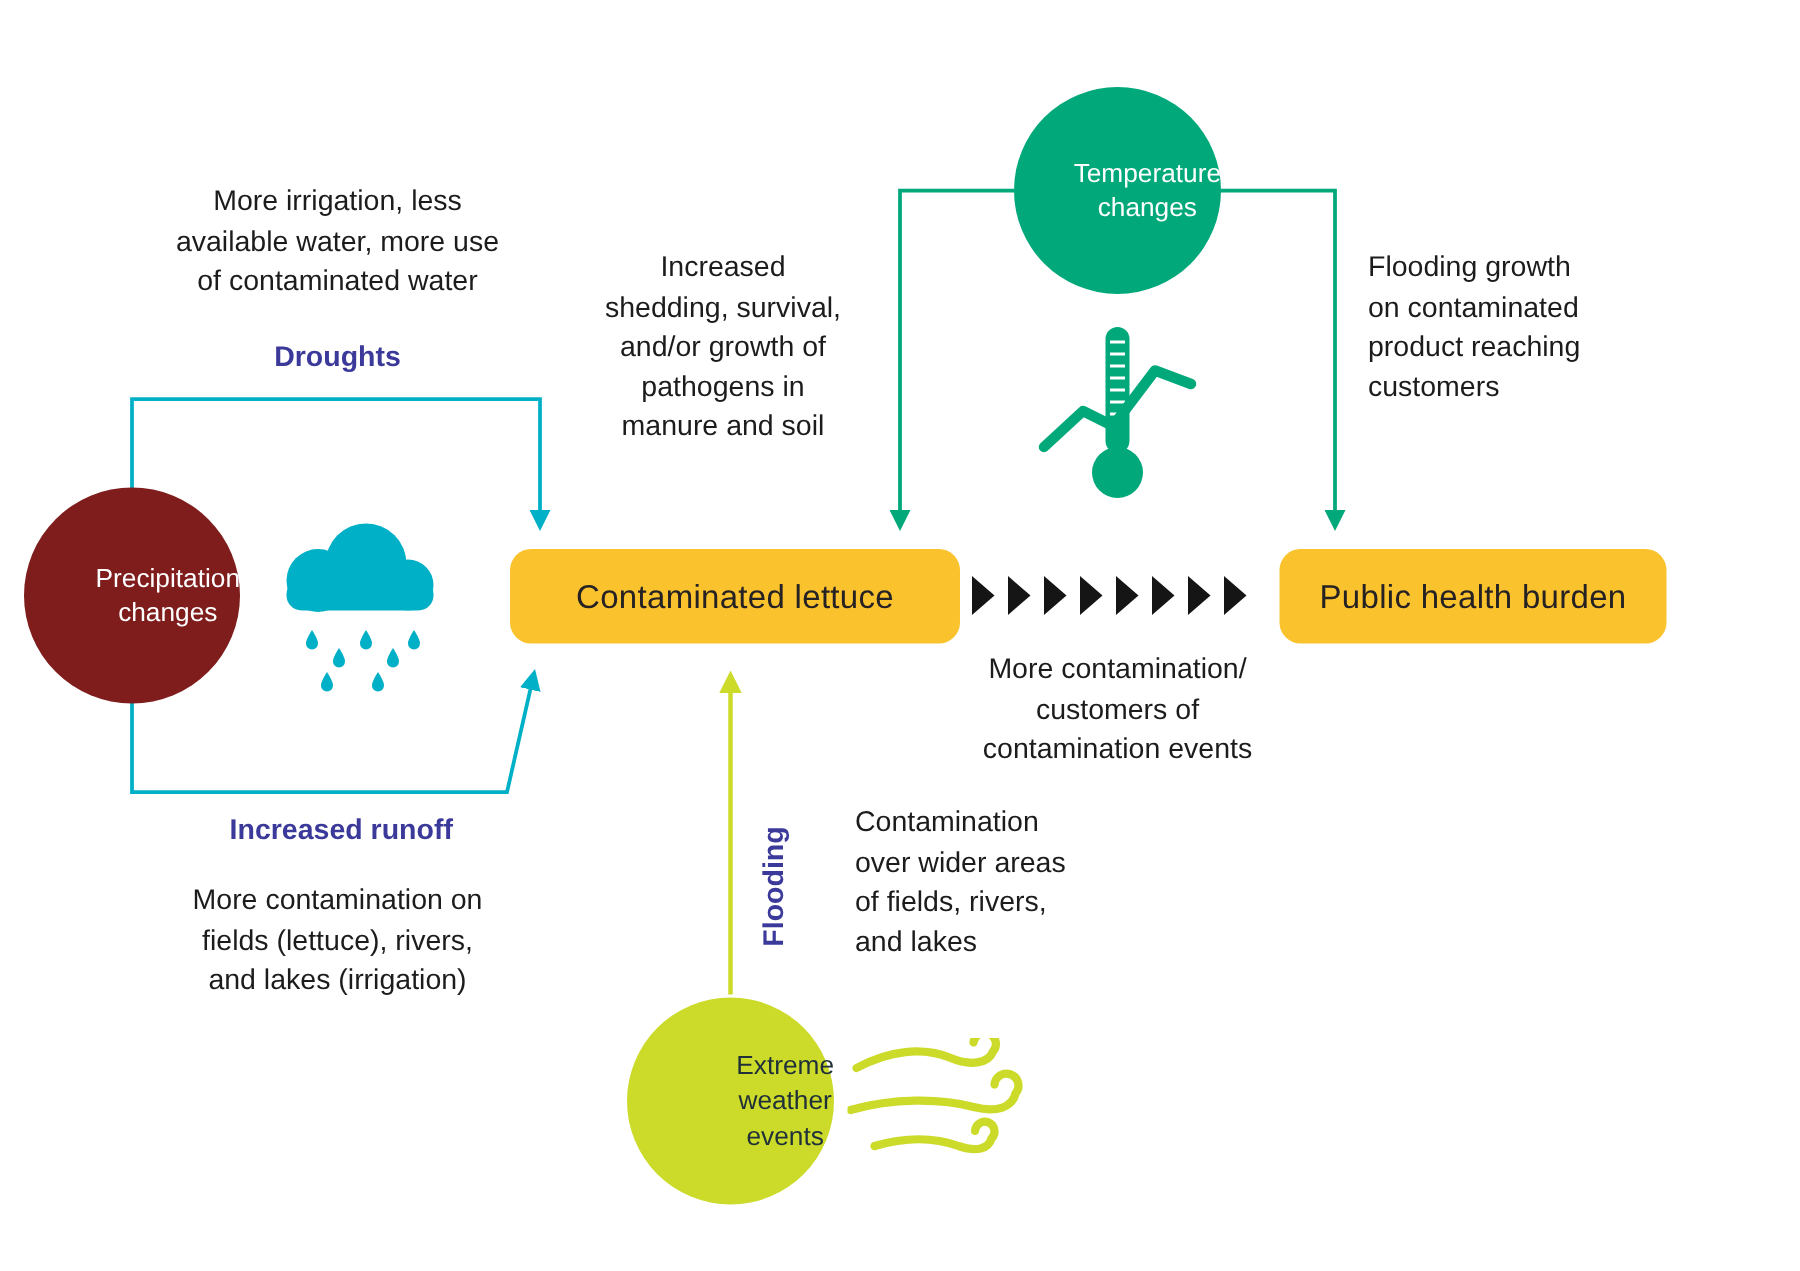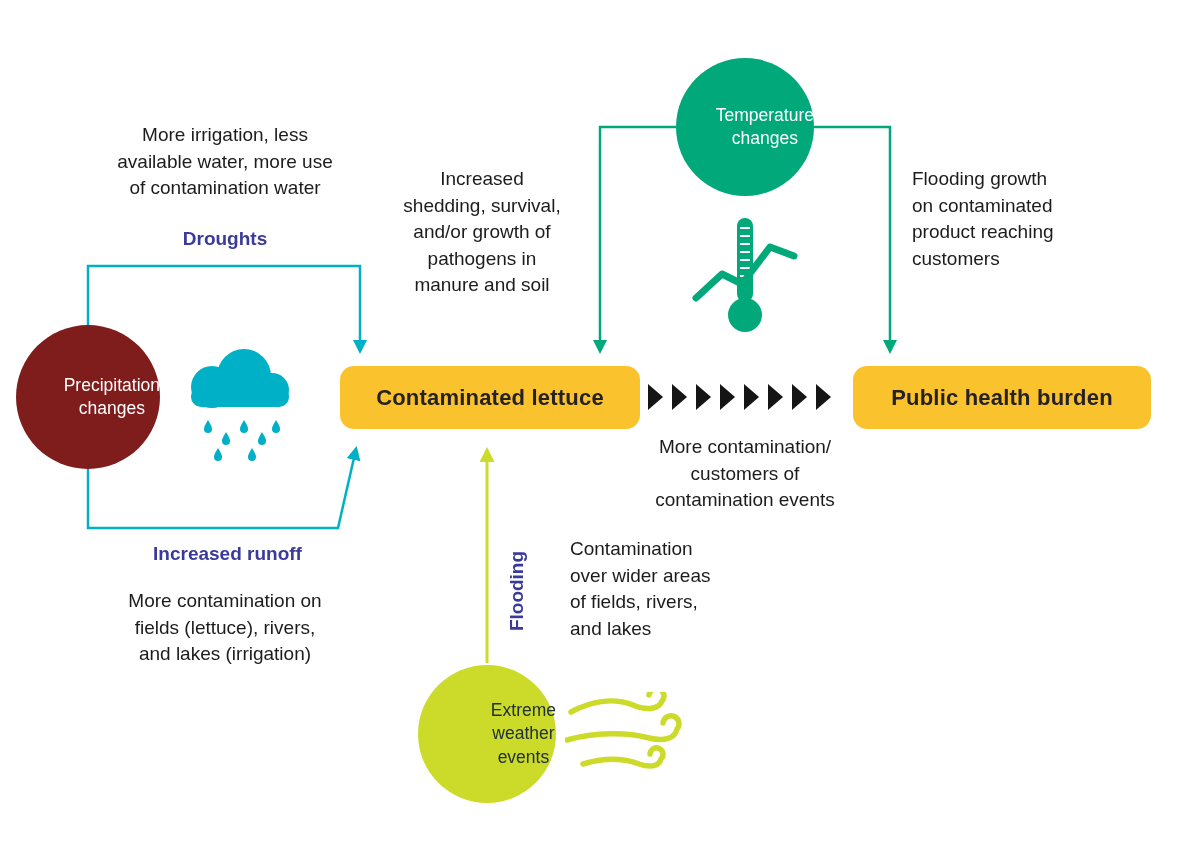--- a/index.html
+++ b/index.html
@@ -14,24 +14,24 @@
     text-align:center; white-space:pre-line;
     font-size:17.5px; line-height:1.32;
   }
   .circle-precip { left:16px; top:325px; width:144px; height:144px; background:#7f1d1d; color:#ffffff; }
   .circle-temp   { left:676px; top:58px;  width:138px; height:138px; background:#00a87a; color:#ffffff; }
   .circle-weather{ left:418px; top:665px; width:138px; height:138px; background:#ccdb2a; color:#203038; }
 
   .node-box {
     position:absolute; background:#fac32e; border-radius:14px;
     display:flex; align-items:center; justify-content:center;
-    font-weight:bold; font-size:22px; color:#262223; letter-spacing:0.2px;
+    font-weight:normal; font-size:22px; color:#262223; letter-spacing:0.2px;
   }
   .box-lettuce { left:340px; top:366px; width:300px; height:63px; }
-  .box-public  { left:853px; top:366px; width:298px; height:63px; }
+  .box-public  { left:853px; top:366px; width:258px; height:63px; }
 
   .annotation {
     position:absolute; white-space:pre-line;
     font-size:19px; line-height:1.4; color:#1c1c1c;
   }
   .annotation.center { text-align:center; }
 
   .keyword {
     position:absolute; font-weight:bold; font-size:19px; color:#3b3a9a;
     white-space:pre-line; text-align:center;
@@ -147,21 +147,21 @@
       <span class="tri"></span>
       <span class="tri"></span>
     </div>
 
   <div class="keyword" style="left:85px; top:228px; width:280px;">Droughts</div>
   <div class="keyword" style="left:85px; top:543px; width:285px;">Increased runoff</div>
   <div class="keyword keyword-flooding">Flooding</div>
 
   <div class="annotation center" style="left:85px; top:122px; width:280px;">More irrigation, less
 available water, more use
-of contamination water</div>
+of contaminated water</div>
   <div class="annotation center" style="left:378px; top:166px; width:208px;">Increased
 shedding, survival,
 and/or growth of
 pathogens in
 manure and soil</div>
   <div class="annotation" style="left:912px; top:166px; width:210px;">Flooding growth
 on contaminated
 product reaching
 customers</div>
   <div class="annotation center" style="left:625px; top:434px; width:240px;">More contamination/

